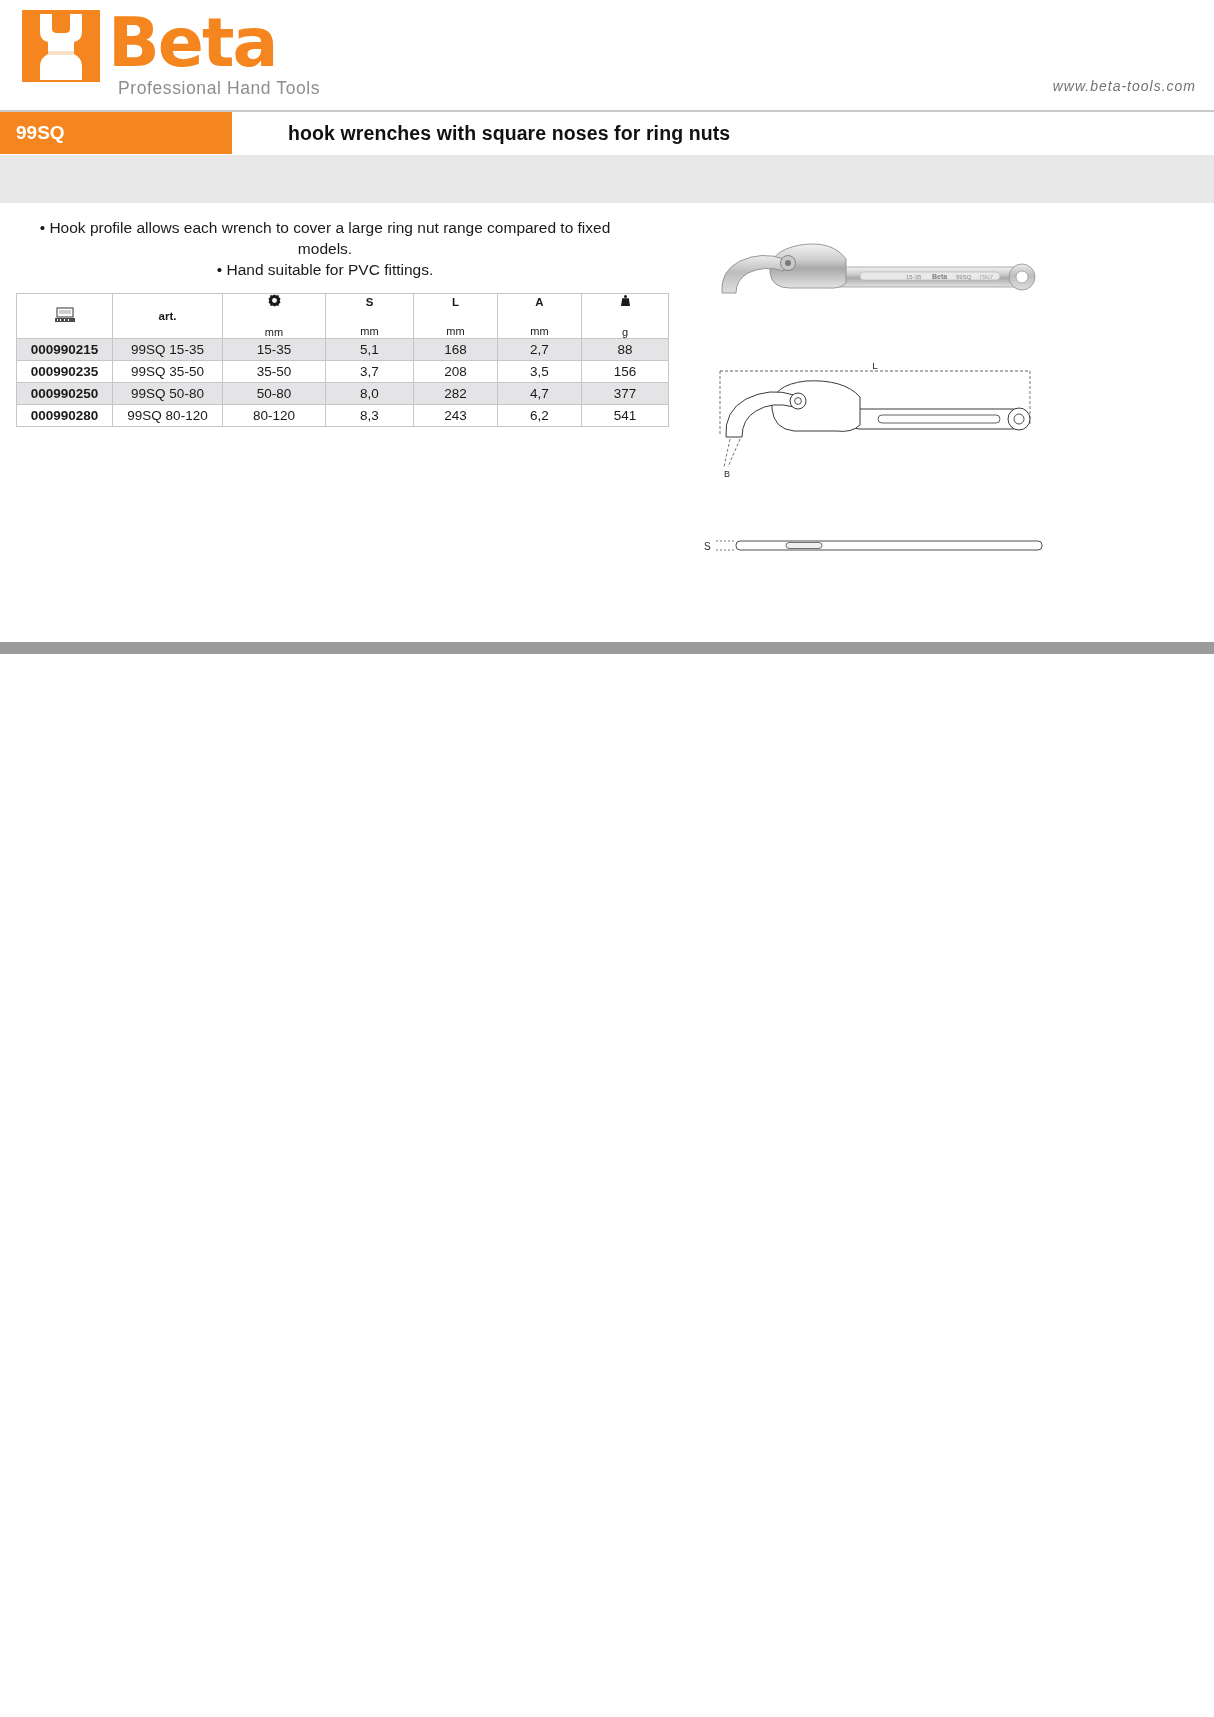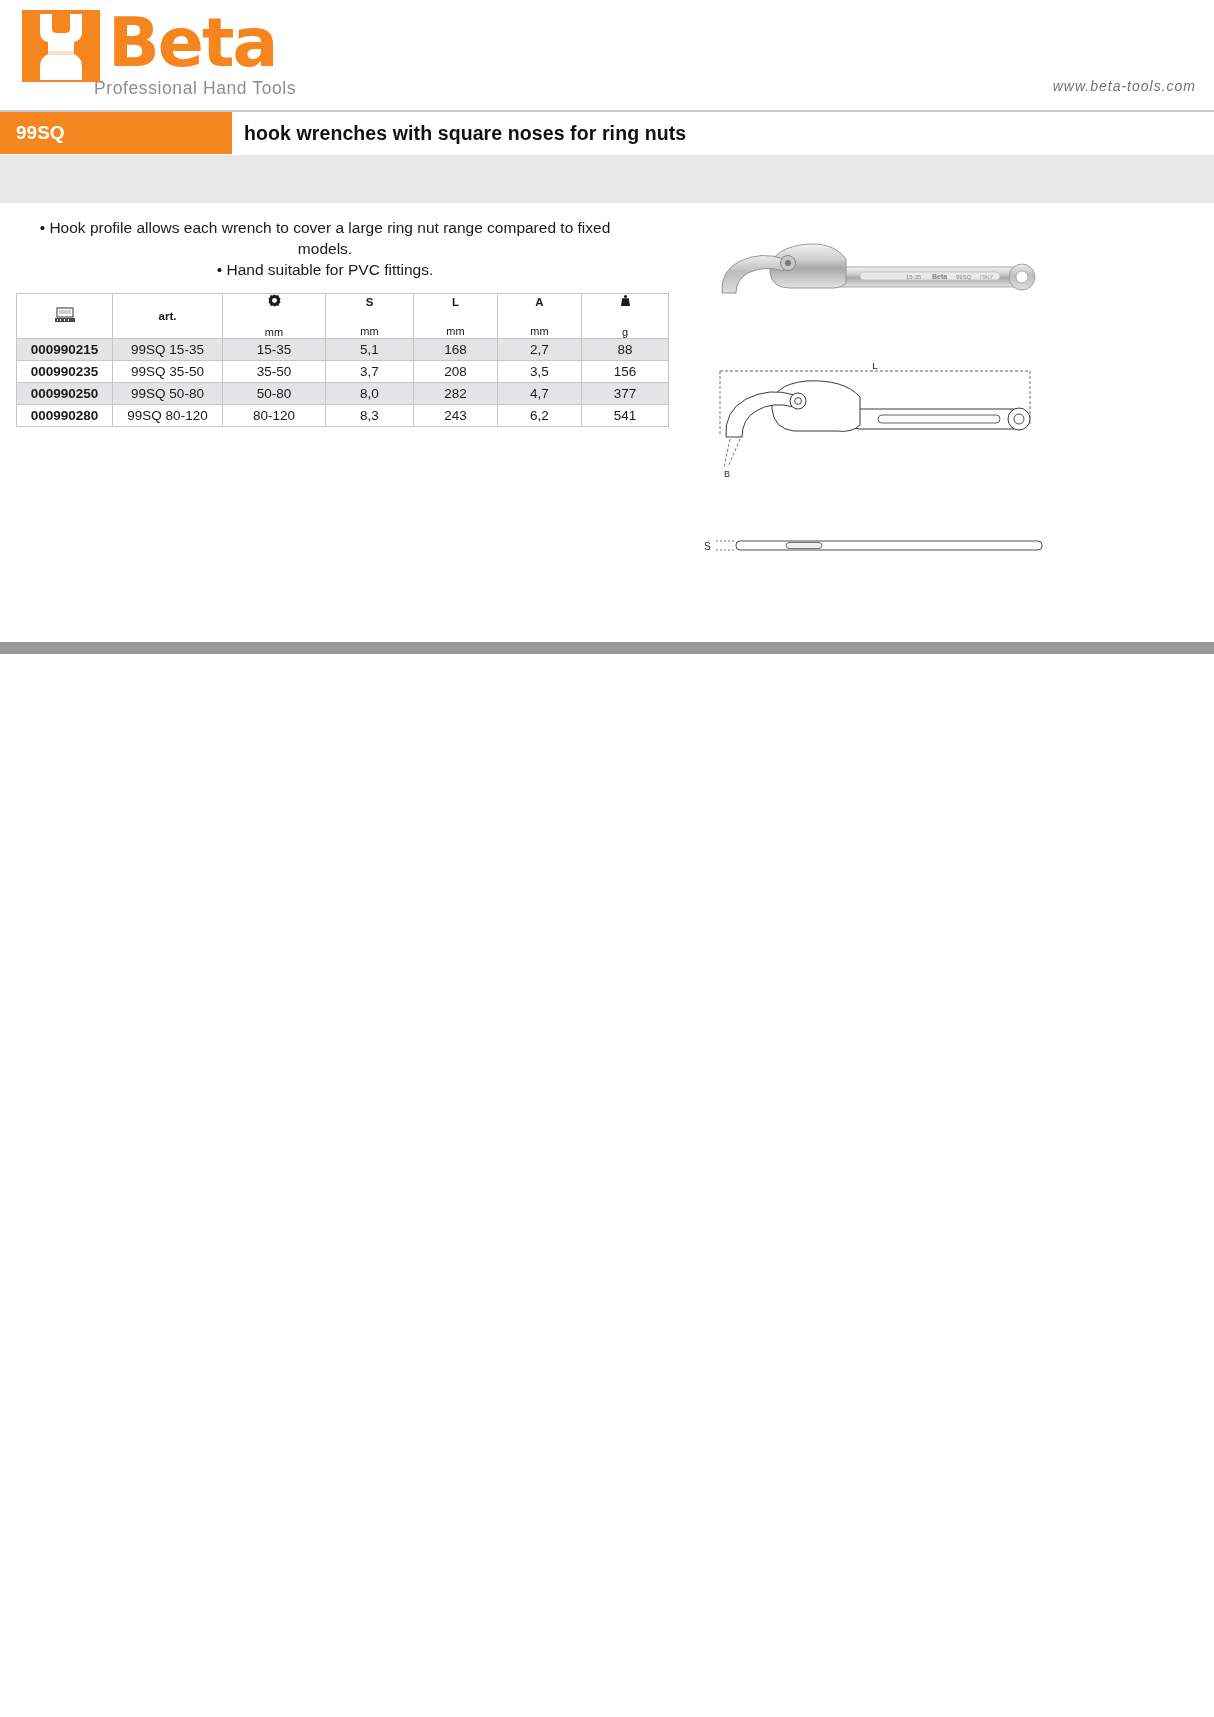--- a/index.html
+++ b/index.html
@@ -40,21 +40,21 @@
     letter-spacing:-2px;
     margin-left:8px;
     margin-top:2px;
   }
   .logo-tag{
     font-family:"Liberation Sans", sans-serif;
     font-size:17.5px;
     color:#8e8e8e;
     letter-spacing:0.6px;
     margin-top:-4px;
-    margin-left:72px;
+    margin-left:96px;
   }
   .site-url{
     position:absolute; right:18px; top:78px;
     font-family:"Liberation Sans", sans-serif;
     font-style:italic;
     font-size:14px;
     color:#737373;
     letter-spacing:1px;
   }
   
@@ -78,20 +78,21 @@
   }
   .title-text{
     flex:1;
     display:flex;
     align-items:center;
     padding-left:12px;
     font-weight:bold;
     font-size:19.5px;
     color:#111;
     letter-spacing:0.1px;
+    margin-left:44px;
   }
   .subbar{
     height:48px;
     background:#e8e8e8;
     border-top:1px solid #ffffff;
   }
   
   .content{
     position:relative;
     height:418px;

